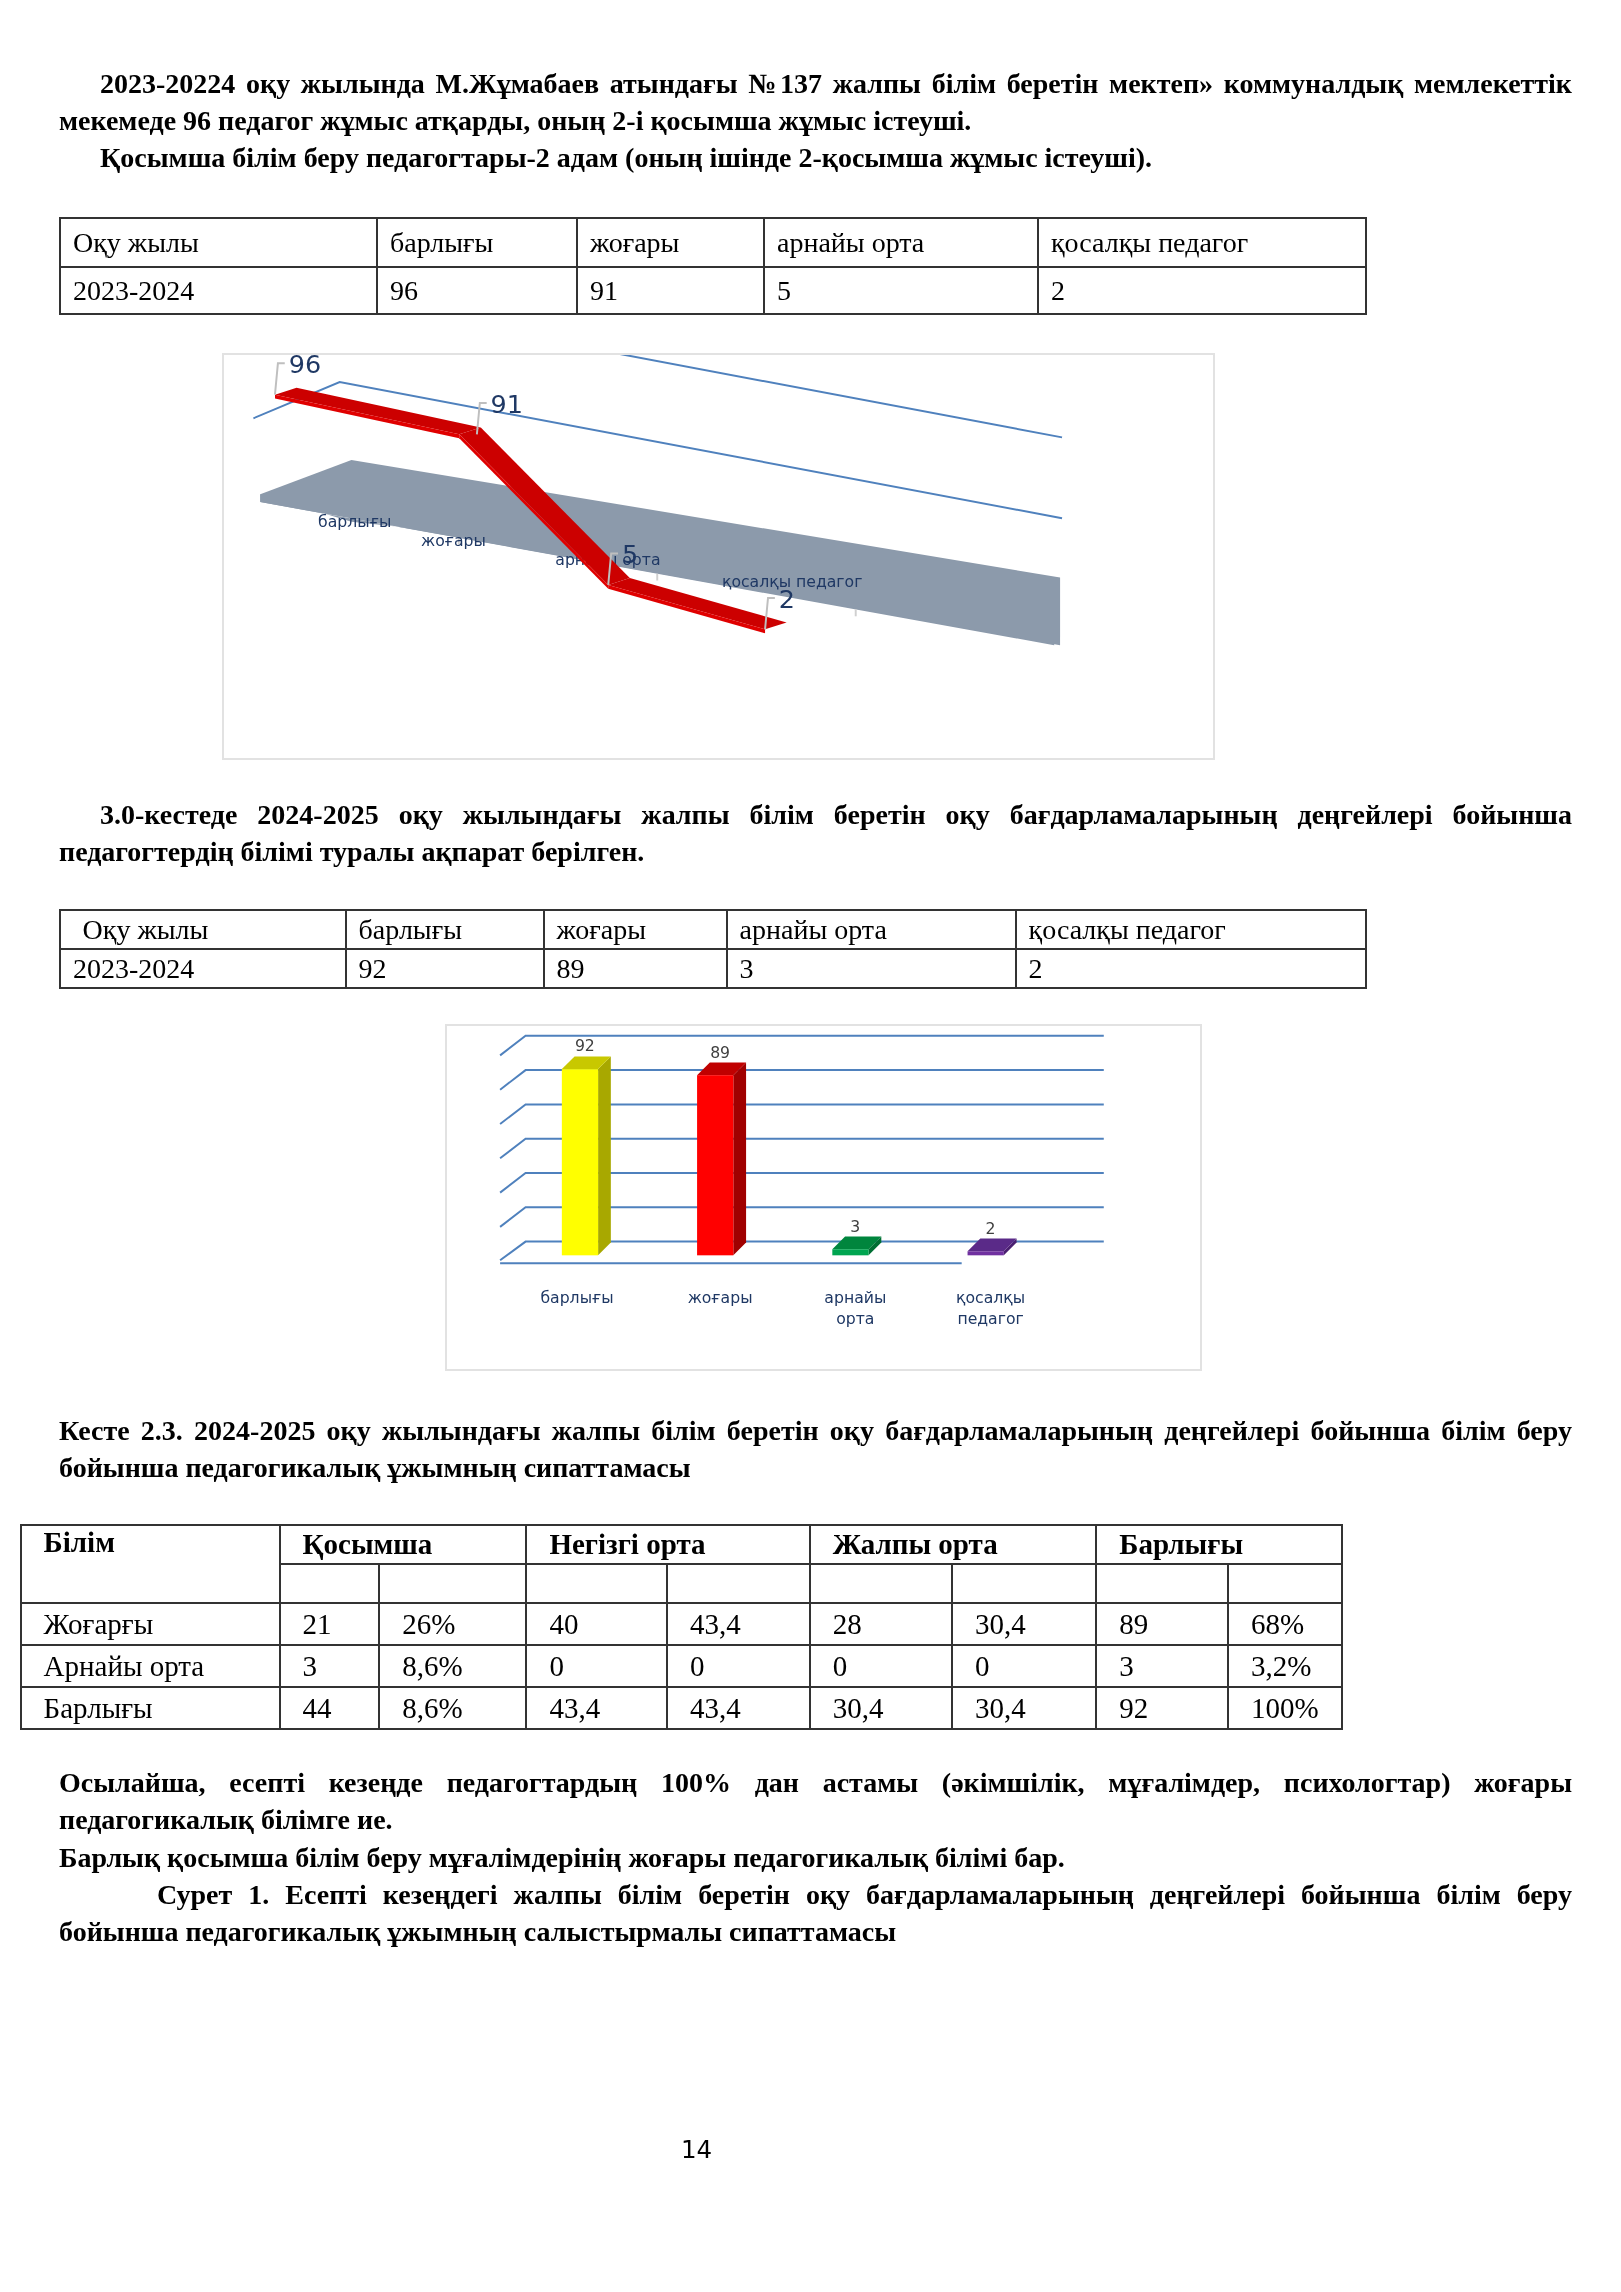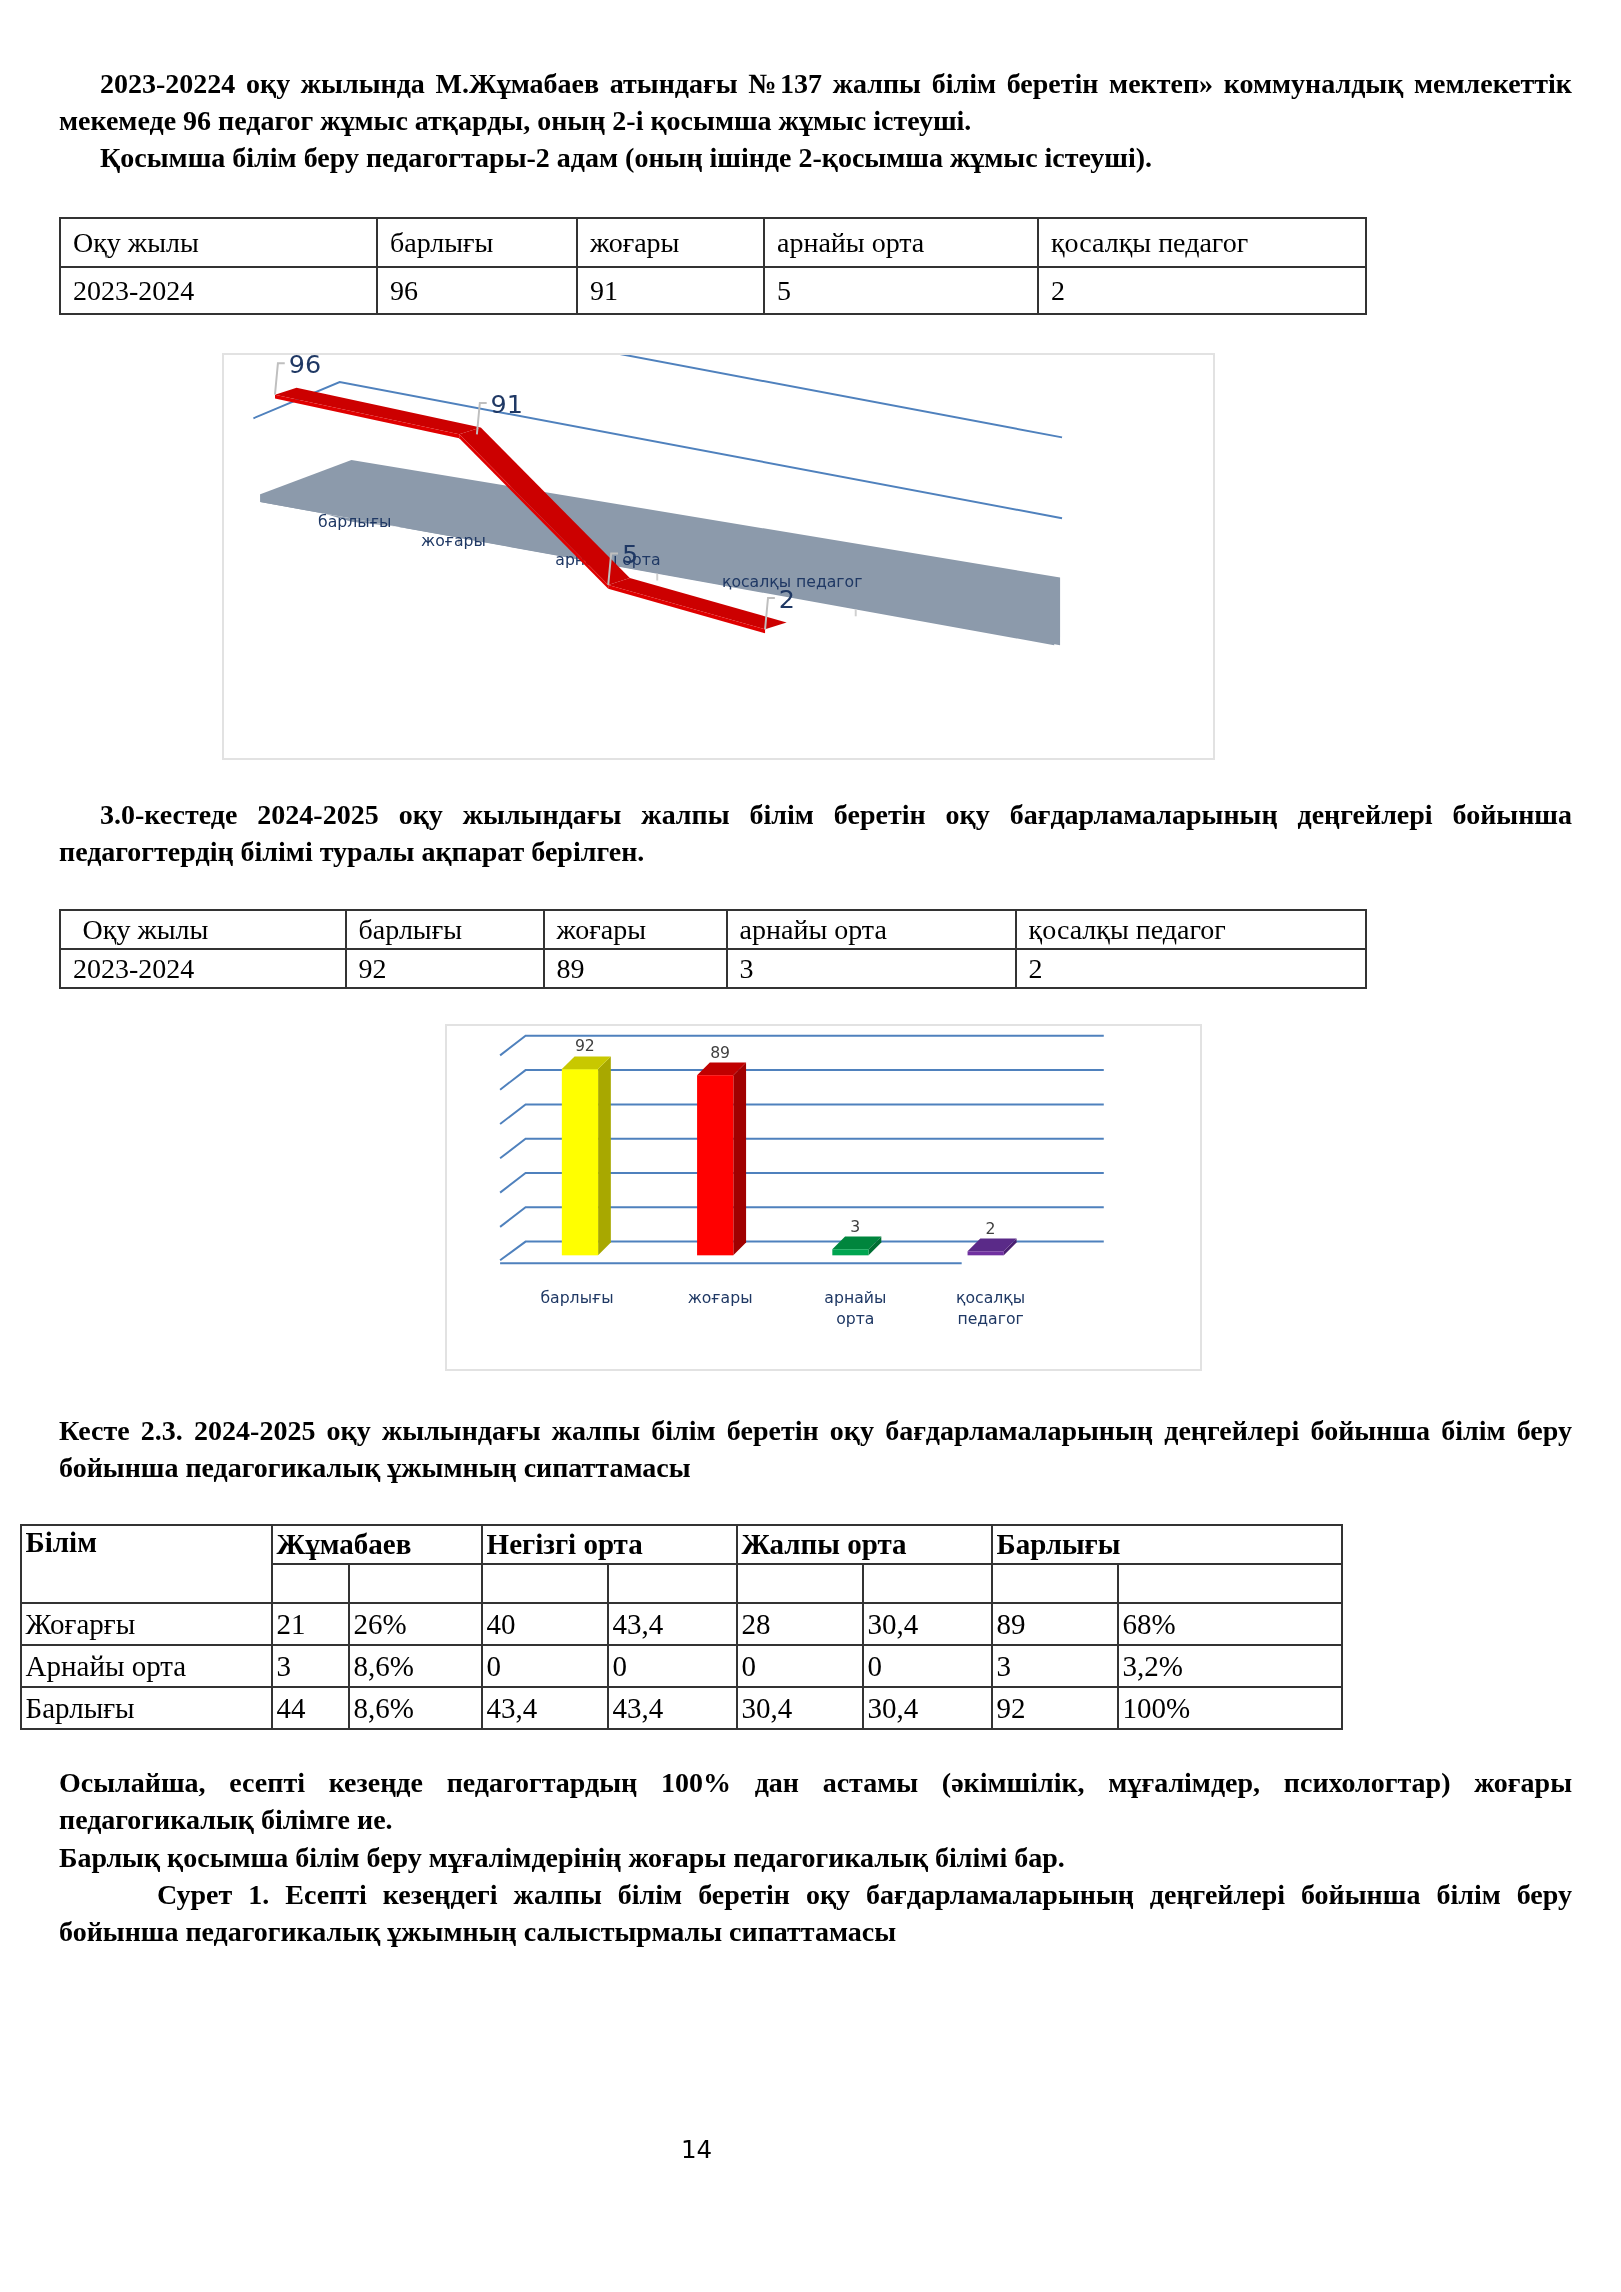--- a/index.html
+++ b/index.html
@@ -9,21 +9,21 @@
   .para .ind { display: inline-block; width: 41px; }
   .para .ind2 { display: inline-block; width: 98px; }
   table.dt { position: absolute; border-collapse: collapse; font-family: "Liberation Serif", serif; font-size: 28px; }
   table.dt td { border: 2px solid #333; padding: 0 12px; vertical-align: middle; white-space: nowrap; }
   .chart-frame { position: absolute; border: 2px solid #e2e2e2; background: #fff; }
   .chart-frame svg { position: absolute; left: 0; top: 0; }
   .chart-frame text { font-family: "DejaVu Sans", sans-serif; }
   .page-num { position: absolute; left: 0; width: 1393px; text-align: center; top: 2135px;
               font-family: "DejaVu Sans", sans-serif; font-size: 24.5px; }
   table.t3 { position: absolute; border-collapse: collapse; font-size: 29px; font-family: "Liberation Serif", serif; }
-  table.t3 td { border: 2px solid #333; padding: 0 4px; height: 40px; white-space: nowrap; vertical-align: middle; }
+  table.t3 td { border: 2px solid #333; padding: 0 22px; height: 40px; white-space: nowrap; vertical-align: middle; }
   table.t3 tr.hdr td { font-weight: bold; height: 37px; }
   table.t3 tr.sub td { height: 37px; }
 </style>
 </head>
 <body>
 
 <div class="para" style="left:59px; top:65px; width:1513px;">
   <span class="ind"></span><span>2023-20224 оқу жылында  М.Жұмабаев атындағы №137 жалпы білім беретін мектеп» коммуналдық мемлекеттік мекемеде 96  педагог жұмыс атқарды, оның 2-і қосымша жұмыс істеуші.</span>
 </div>
 <div class="para" style="left:59px; top:139px; width:1513px;">
@@ -138,21 +138,21 @@
 </div>
 
 <div class="para" style="left:59px; top:1412px; width:1513px;">
   <span>Кесте 2.3. 2024-2025 оқу жылындағы жалпы білім беретін оқу бағдарламаларының деңгейлері бойынша білім беру бойынша педагогикалық ұжымның сипаттамасы</span>
 </div>
 
 <table class="t3" style="left:19.6px; top:1524px; width:1323px;">
   <tbody>
       <tr class="hdr">
     <td rowspan="2" style="width:241px; vertical-align:top;">Білім</td>
-    <td colspan="2">Жұмабаев</td>
+    <td colspan="2">Қосымша</td>
     <td colspan="2">Негізгі орта</td>
     <td colspan="2">Жалпы орта</td>
     <td colspan="2">Барлығы</td>
   </tr>
   <tr class="sub">
     <td style="width:67px"></td>
     <td style="width:123px"></td>
     <td style="width:116px"></td>
     <td style="width:119px"></td>
     <td style="width:116px"></td>

